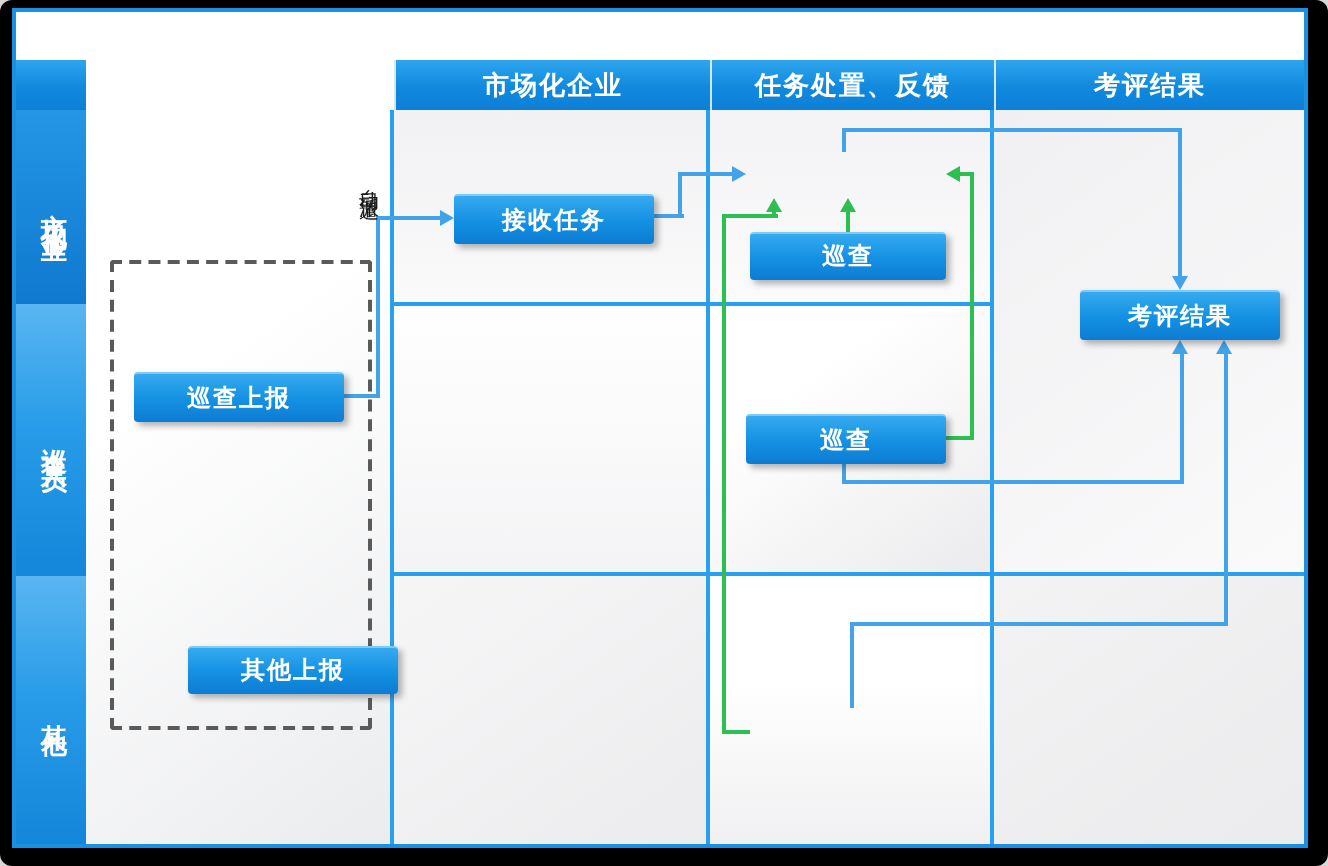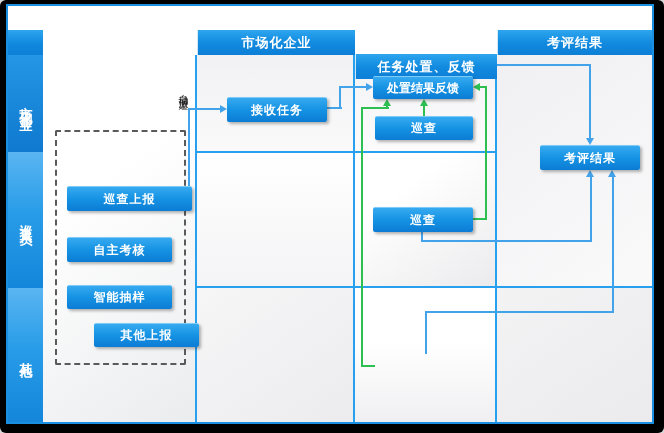--- a/index.html
+++ b/index.html
@@ -39,21 +39,21 @@
          writing-mode:vertical-lr;text-orientation:upright;letter-spacing:2px;line-height:14px;z-index:6;}
 </style>
 </head>
 <body>
 
 <div class="stage">
   <div class="frame"></div>
 
   <div class="hcell" style="left:8px;width:35px;"></div>
   <div class="hcell sep" style="left:197px;width:158px;">市场化企业</div>
-  <div class="hcell sep" style="left:355px;width:142px;margin-top:24px;">任务处置、反馈</div>
+  <div class="hcell sep" style="left:355px;width:142px;">任务处置、反馈</div>
   <div class="hcell sep" style="left:497px;width:155px;">考评结果</div>
 
   <div class="lane" style="top:55px;height:97px;background:linear-gradient(180deg,#2496e5,#0f79cf);">市场化企业</div>
   <div class="lane" style="top:152px;height:136px;background:linear-gradient(180deg,#5ab5f1 0%,#289ce8 45%,#1486db 100%);">巡查人员</div>
   <div class="lane" style="top:288px;height:134px;background:linear-gradient(180deg,#5ab5f1 0%,#289ce8 45%,#1486db 100%);">其他</div>
 
   <div class="cell" style="left:43px;top:55px;width:153px;height:367px;background:linear-gradient(145deg,#ffffff 35%,#ebecee 100%);"></div>
   <div class="cell" style="left:196px;top:55px;width:158px;height:97px;background:linear-gradient(180deg,#f1f1f3,#fafafb);"></div>
   <div class="cell" style="left:196px;top:152px;width:158px;height:135px;background:linear-gradient(180deg,#ffffff,#f4f4f6);"></div>
   <div class="cell" style="left:196px;top:287px;width:158px;height:135px;background:linear-gradient(145deg,#f6f6f7,#ececee);"></div>
@@ -104,24 +104,21 @@
   <div class="ln green" style="left:361px;top:107px;width:2px;height:260px;"></div>
   <div class="ln green" style="left:361px;top:107px;width:28px;height:2px;"></div>
   <div class="ln green" style="left:386px;top:104px;width:2px;height:5px;"></div>
   <div class="tri tri-u g" style="left:383px;top:99px;"></div>
 
   <div class="ln green" style="left:473px;top:218px;width:14px;height:2px;"></div>
   <div class="ln green" style="left:485px;top:86px;width:2px;height:134px;"></div>
   <div class="ln green" style="left:479px;top:86px;width:8px;height:2px;"></div>
   <div class="tri tri-l" style="left:473px;top:83px;"></div>
 
-  <div class="box" style="left:67px;top:186px;width:125px;height:25px;">巡查上报</div>
-  <div class="box" style="left:67px;top:237px;width:105px;height:25px;">自主考核</div>
-  <div class="box" style="left:67px;top:285px;width:105px;height:24px;">智能抽样</div>
+  <div class="box" style="left:67px;top:186px;width:105px;height:25px;">巡查上报</div>
   <div class="box" style="left:67px;top:323px;width:105px;height:24px;margin-left:27px;">其他上报</div>
   <div class="box" style="left:227px;top:97px;width:100px;height:25px;font-family:Liberation Mono, monospace;">接收任务</div>
-  <div class="box" style="left:373px;top:76px;width:100px;height:23px;letter-spacing:0;">处置结果反馈</div>
   <div class="box" style="left:375px;top:116px;width:98px;height:24px;">巡查</div>
   <div class="box" style="left:373px;top:207px;width:100px;height:25px;">巡查</div>
   <div class="box" style="left:540px;top:145px;width:100px;height:25px;">考评结果</div>
 
   <div class="vnote">自动派遣</div>
 </div>
 
 </body></html>

